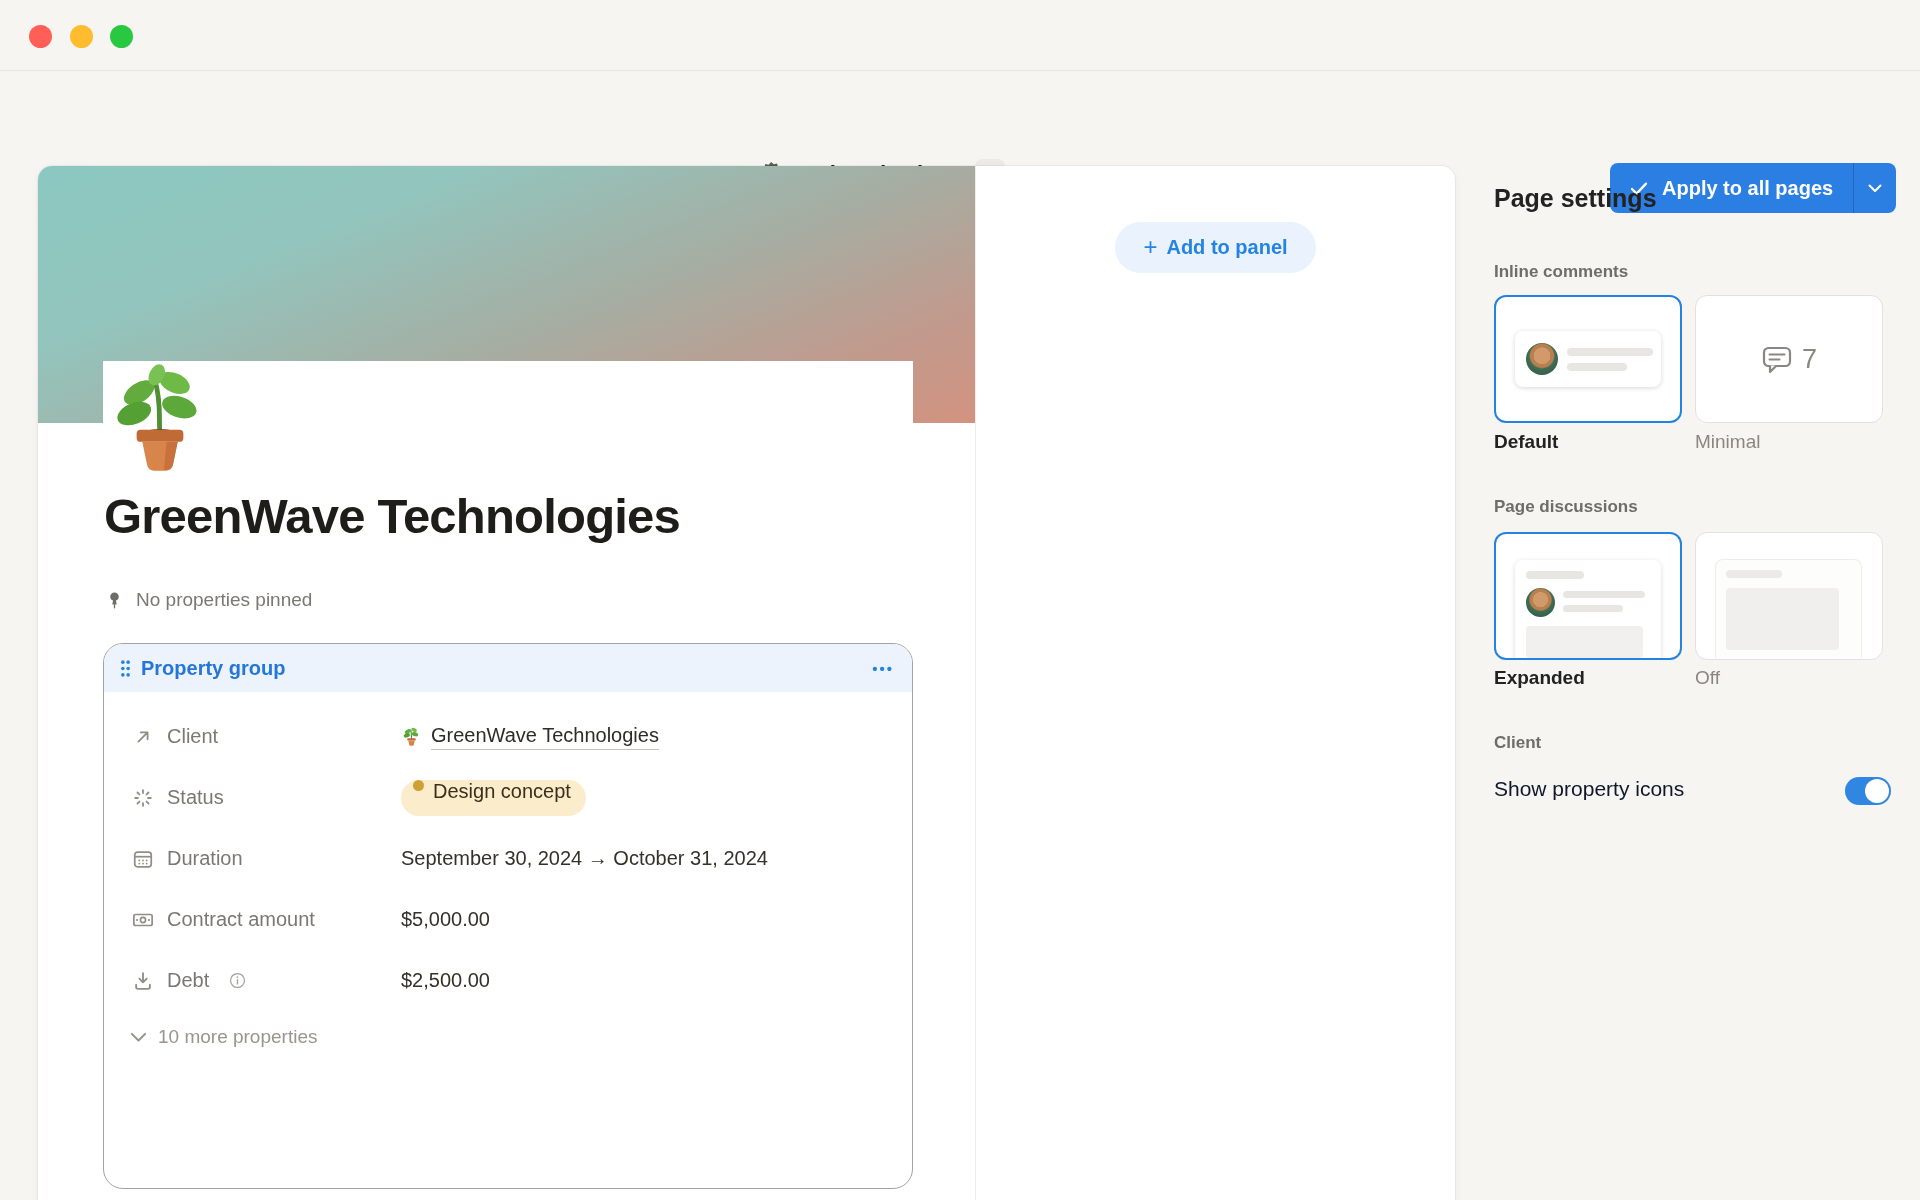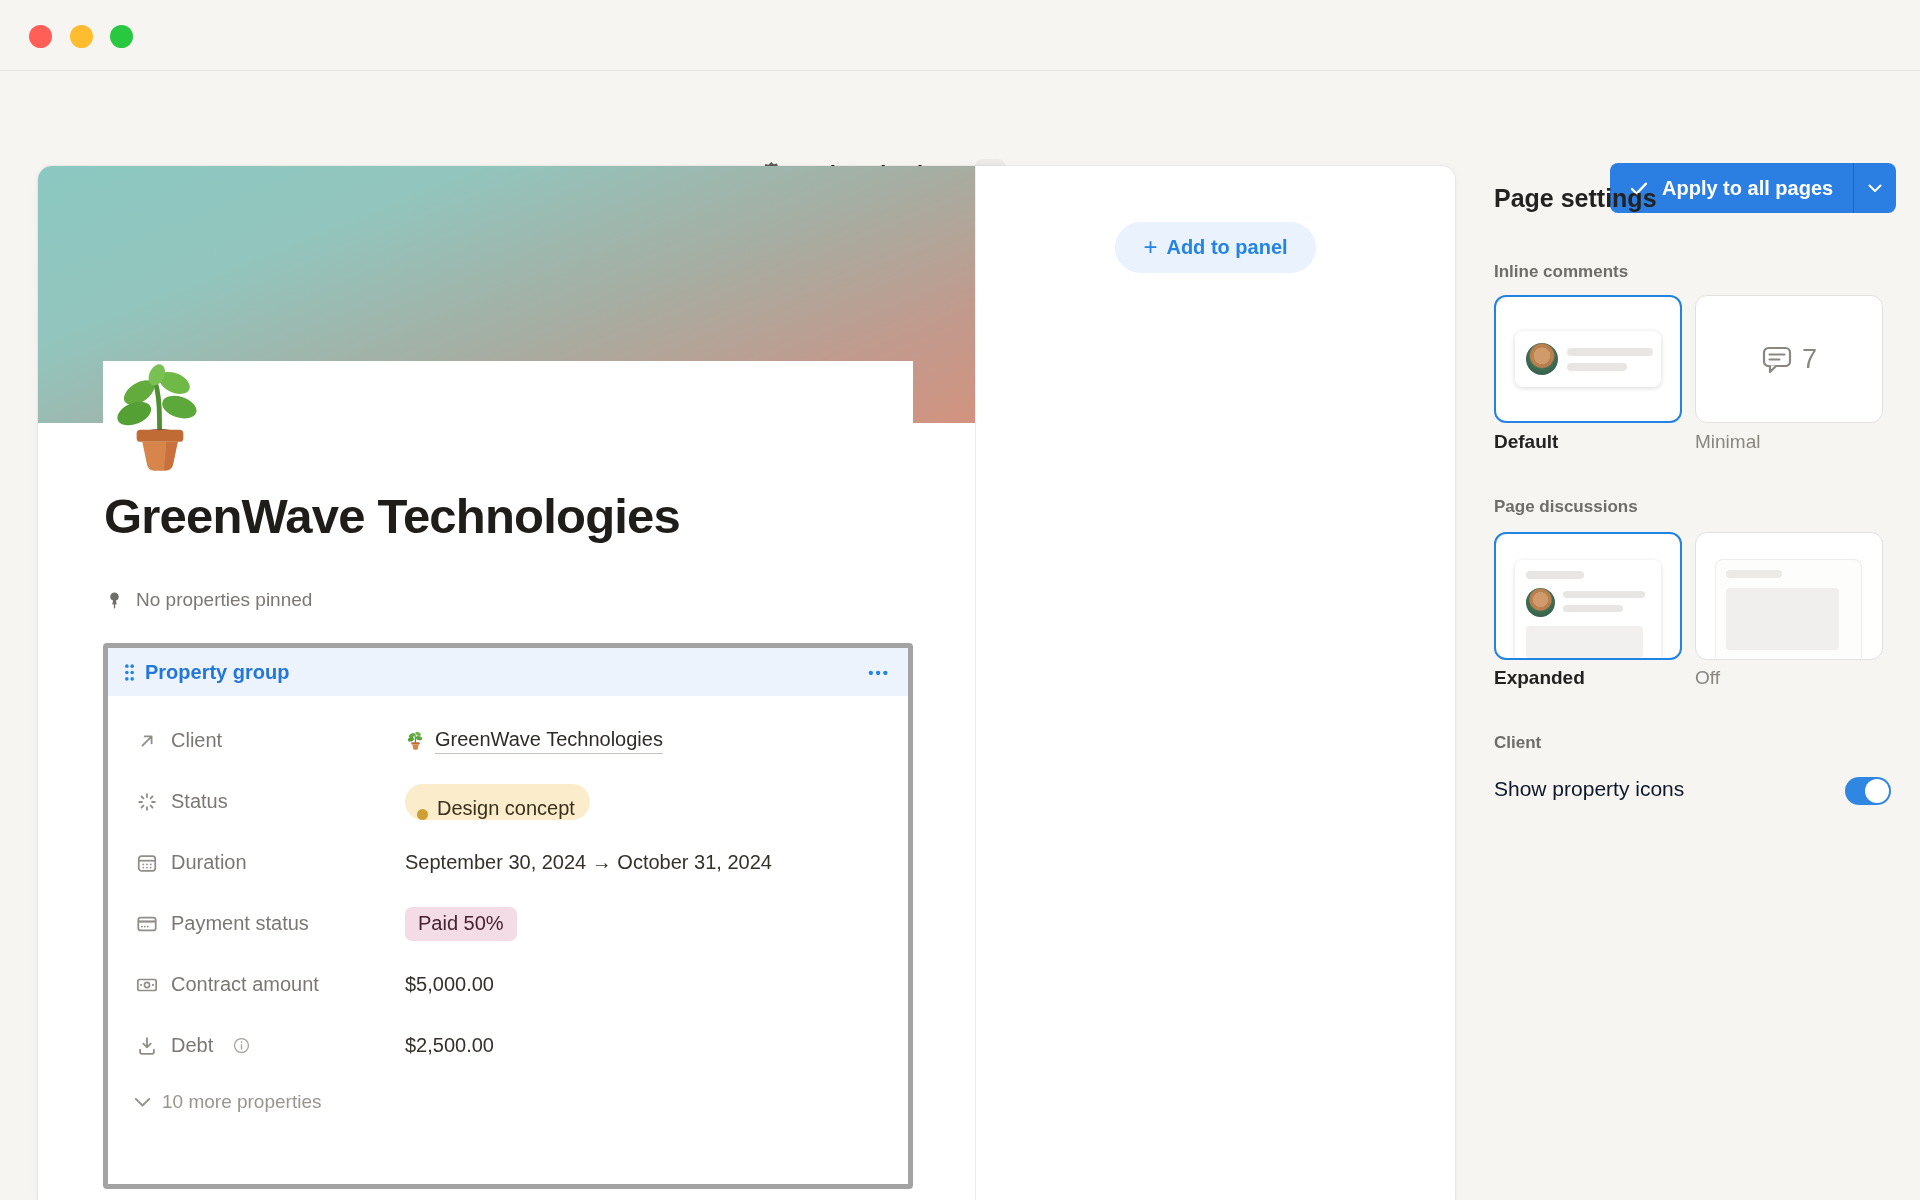--- a/index.html
+++ b/index.html
@@ -36,30 +36,30 @@
               letter-spacing:-0.8px;}
   .pin-row{position:absolute;left:67px;top:423px;display:flex;align-items:center;gap:12px;
            font-size:19px;color:#7b7874;}
   .vdivider{position:absolute;left:937px;top:0;width:1px;height:1034px;background:#ededea;}
   .add-panel{position:absolute;left:1077px;top:56px;width:201px;height:51px;border-radius:26px;
              background:#e9f2fd;display:flex;align-items:center;justify-content:center;gap:9px;
              color:#2583e2;font-size:20px;font-weight:700;}
   .add-plus{font-size:24px;font-weight:400;line-height:1;margin-top:-2px;}
   
   .prop-card{position:absolute;left:65px;top:477px;width:810px;height:546px;box-sizing:border-box;
-             border:5px solid #a3a3a3;border-radius:4px;background:#fff;overflow:hidden;}
+             border:1px solid #a3a3a3;border-radius:20px;background:#fff;overflow:hidden;}
   .prop-header{height:48px;background:#ecf3fd;display:flex;align-items:center;padding:0 18px 0 16px;}
   .prop-header .ptitle{margin-left:10px;font-size:20px;font-weight:700;color:#2477d8;flex:1;}
   .dots-menu{color:#2583e2;font-size:15px;letter-spacing:2px;font-weight:700;}
   .rows{padding-top:14px;}
   .prow{height:61px;display:flex;align-items:center;padding-left:28px;}
   .plabel{width:269px;display:flex;align-items:center;gap:13px;font-size:20px;color:#7b7873;flex:none;}
   .pvalue{font-size:20px;color:#343129;display:flex;align-items:center;gap:9px;}
   .client-link{border-bottom:1.5px solid #c6c3be;padding-bottom:2px;color:#2e2c27;}
-  .pill-status{display:flex;align-items:flex-end;gap:9px;height:36px;border-radius:18px;
+  .pill-status{display:flex;align-items:flex-start;gap:9px;height:36px;border-radius:18px;
                background:#fbeccb;padding:0 15px 0 12px;color:#39301c;}
   .pill-status .dot{width:11px;height:11px;border-radius:50%;background:#cf9f33;}
   .pill-paid{display:flex;align-items:center;height:34px;border-radius:7px;background:#f3dce6;
              padding:0 13px;color:#46232f;}
   .more-row{height:52px;display:flex;align-items:center;gap:11px;padding-left:26px;
             font-size:19px;color:#99958e;}
   .info-ic{margin-left:7px;display:flex;}
   
   .sb-title{position:absolute;left:1494px;top:184px;font-size:25px;font-weight:700;color:#232220;}
   .sb-label{position:absolute;font-size:17px;font-weight:600;color:#6f6d68;}
@@ -252,39 +252,20 @@
                   <circle cx="16" cy="17" r="1"></circle>
               </g>
             </svg>
             <span>Duration</span>
           </div>
           <div class="pvalue">
               <span>September 30, 2024 → October 31, 2024</span>
             </div>
         </div>
 
-        <div class="prow">
-          <div class="plabel">
-            <svg width="22" height="22" viewBox="0 0 24 24">
-              <rect x="2.5" y="5" width="19" height="14" rx="2.5" stroke="#918e87" stroke-width="1.9" fill="none"></rect>
-              <path d="M2.5 9.3h19" stroke="#918e87" stroke-width="2.4"></path>
-              <g fill="#918e87">
-                  <circle cx="6.4" cy="14.8" r="1"></circle>
-                  <circle cx="9.6" cy="14.8" r="1"></circle>
-                  <circle cx="12.8" cy="14.8" r="1"></circle>
-                </g>
-            </svg>
-            <span>Payment status</span>
-          </div>
-          <div class="pvalue">
-            <span class="pill-paid">
-              <span>Paid 50%</span>
-            </span>
-          </div>
-        </div>
 
         <div class="prow">
           <div class="plabel">
             <svg width="22" height="22" viewBox="0 0 24 24">
               <rect x="2" y="6" width="20" height="12" rx="2" stroke="#918e87" stroke-width="1.9" fill="none"></rect>
               <circle cx="12" cy="12" r="2.8" stroke="#918e87" stroke-width="1.8" fill="none"></circle>
               <path d="M5.5 12h.01M18.5 12h.01" stroke="#918e87" stroke-width="2.4" stroke-linecap="round"></path>
             </svg>
             <span>Contract amount</span>
           </div>

